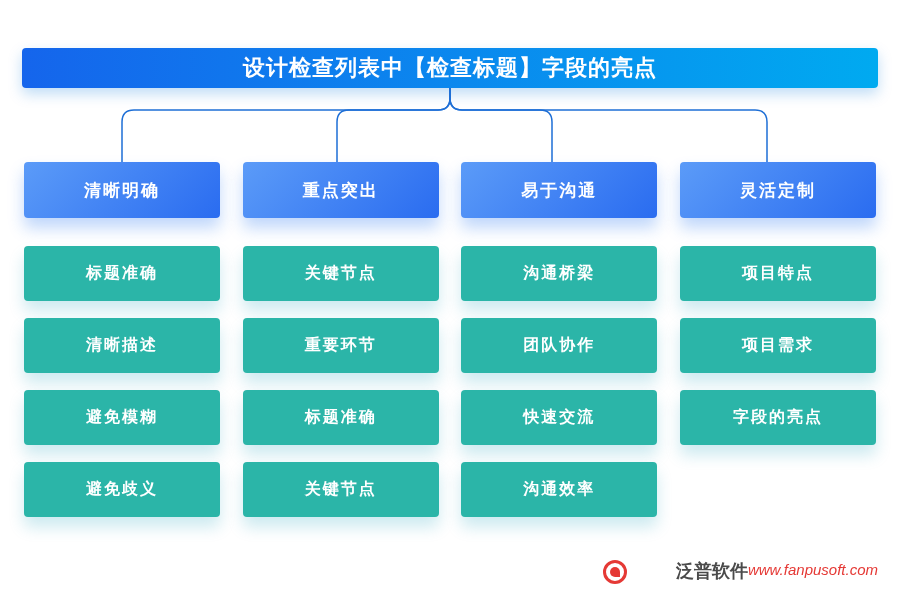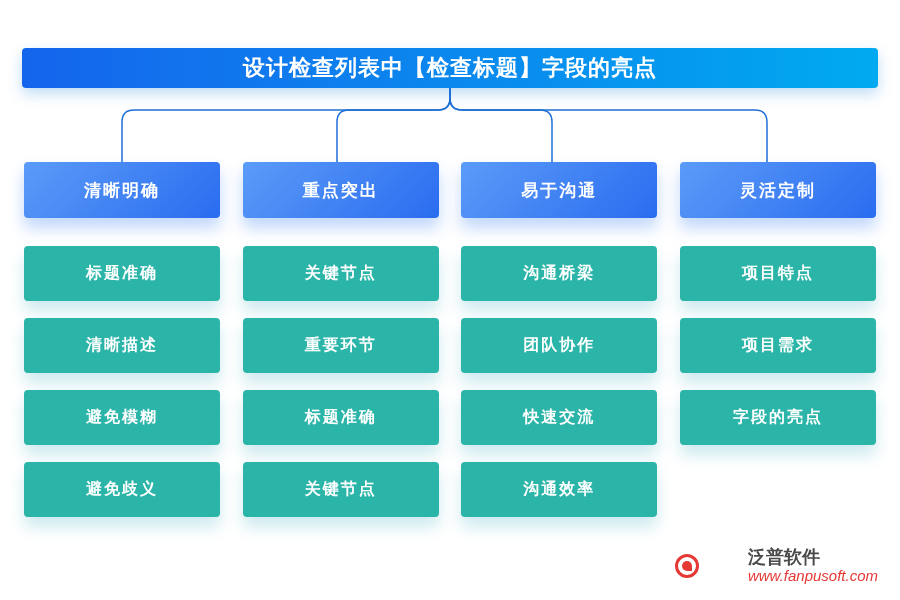--- a/index.html
+++ b/index.html
@@ -51,21 +51,21 @@
     display:flex; align-items:center; gap:6px;
   }
   .footer .logo-icon{
     width:24px;height:24px;border-radius:50%;
     border:3px solid #e53935; position:relative; display:inline-block;
   }
   .footer .logo-icon::after{
     content:""; position:absolute; left:4px; top:4px; width:10px; height:10px;
     border-radius:50% 50% 0 50%; background:#e53935;
   }
-  .footer .text-wrap{display:flex; flex-direction:column; line-height:1.1;margin-left:43px;}
+  .footer .text-wrap{display:flex; flex-direction:row; line-height:1.1;margin-left:43px;}
   .footer .brand{font-size:18px; font-weight:bold; color:#4a4a4a;}
   .footer .url{font-size:15px; color:#e53935;font-style:italic;}
 </style>
 </head>
 <body>
 
 <div class="stage">
 
   <div class="banner">设计检查列表中【检查标题】字段的亮点</div>
 

